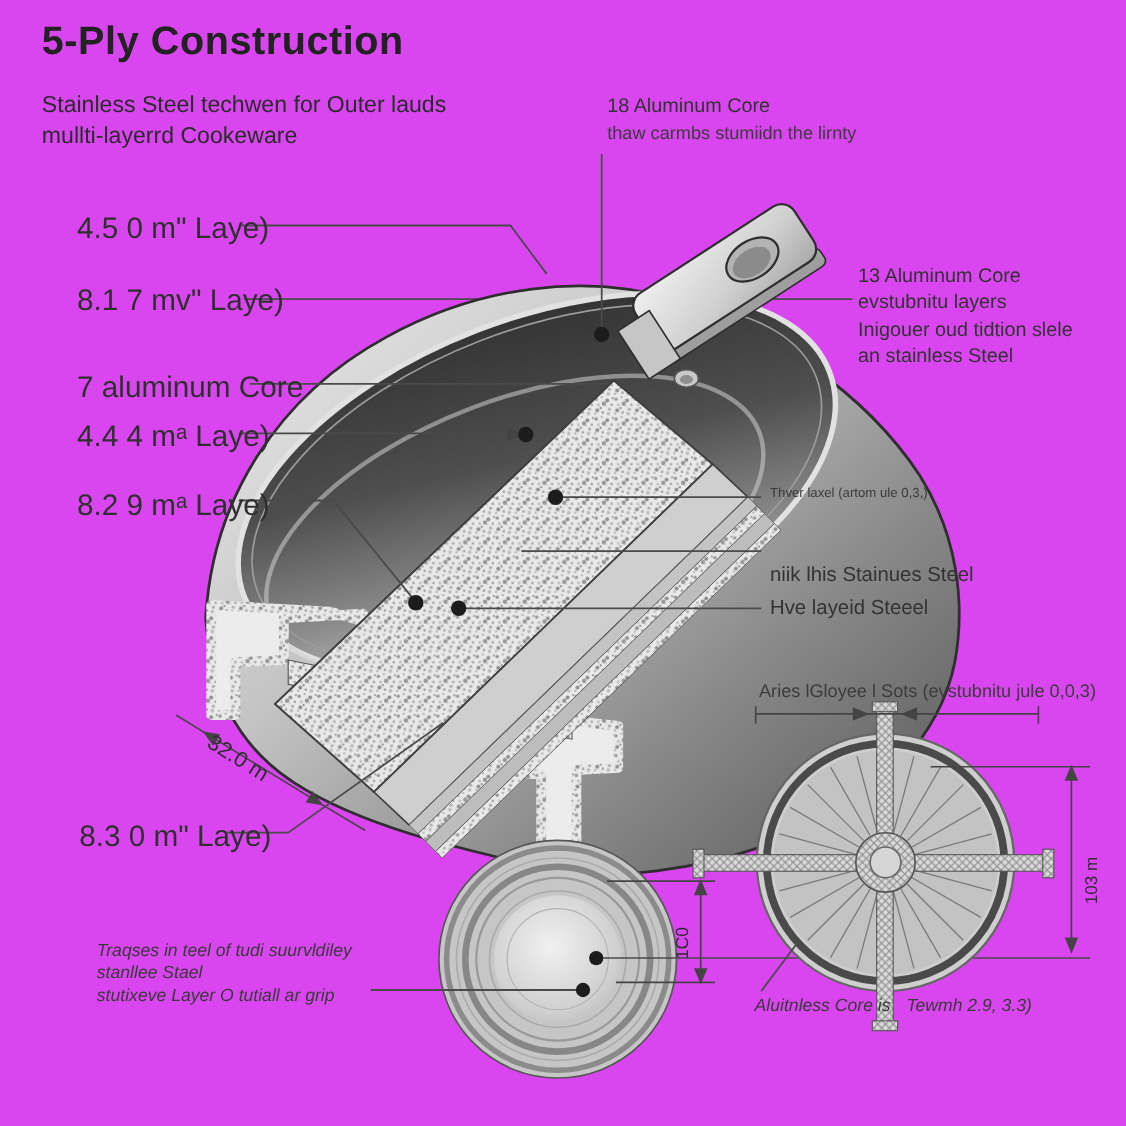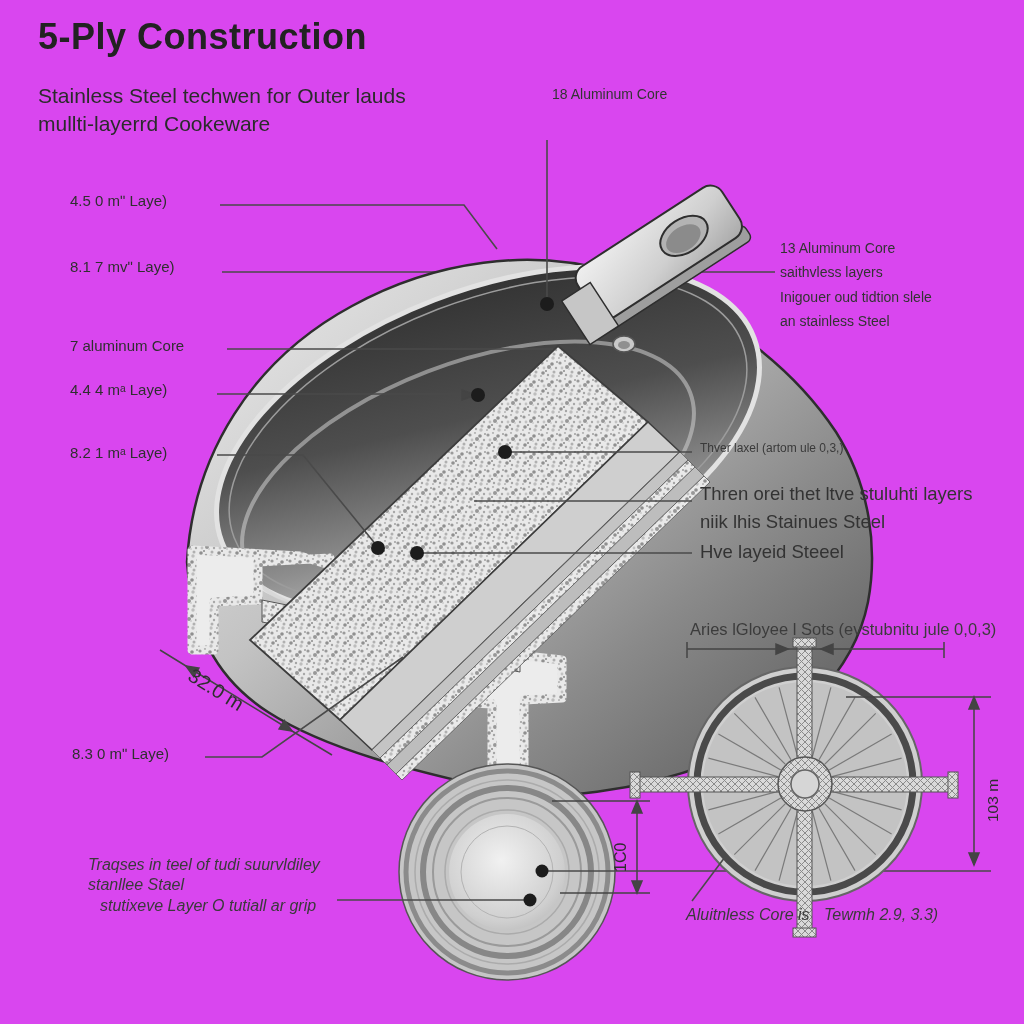--- a/index.html
+++ b/index.html
@@ -3,23 +3,23 @@
 <meta charset="utf-8">
 <style>
   html,body{margin:0;padding:0;background:#ddd;}
   .stage{position:relative;width:1024px;height:1024px;background:#d946ef;overflow:hidden;
          font-family:"Liberation Sans",sans-serif;color:#2b2b2b;padding-left:25px;}
   svg.diagram{position:absolute;left:0;top:0;width:1024px;height:1024px;}
   .lbl{position:absolute;white-space:nowrap;font-family:"Liberation Sans",sans-serif;color:#2e2e2e;}
   .title{font-size:36px;font-weight:700;letter-spacing:.5px;color:#222;}
   .sub{font-size:21px;color:#2b2b2b;}
   .small{font-size:12px;color:#3a3a3a;}
-  .med{font-size:14px;color:#333;}
+  .med{font-size:18px;color:#333;}
   .med2{font-size:18.5px;color:#333;}
-  .left-call{font-size:15px;color:#2f2f2f;}
+  .left-call{font-size:27px;color:#2f2f2f;}
   .tiny{font-size:16.5px;color:#3c3c3c;}
   .blk{font-size:16px;color:#3a3a3a;font-style:italic;}
   .rot{transform-origin:left top;}
 </style>
 </head>
 <body>
 
 <div class="stage">
 
   <svg class="diagram" viewBox="0 0 1024 1024">
@@ -180,41 +180,41 @@
       <circle cx="542" cy="871" r="6.5"></circle>
       <circle cx="530" cy="900" r="6.5"></circle>
     </g>
   </svg>
 
   <div class="lbl title" style="left:38px;top:16px">5-Ply Construction</div>
   <div class="lbl sub" style="left:38px;top:84px">Stainless Steel techwen for Outer lauds</div>
   <div class="lbl sub" style="left:38px;top:112px">mullti-layerrd Cookeware</div>
 
   <div class="lbl med" style="left:552px;top:86px">18 Aluminum Core</div>
+  <div class="lbl tiny" style="left:552px;top:112px">thaw carmbs stumiidn the lirnty</div>
 
   <div class="lbl left-call" style="left:70px;top:192px">4.5 0 mʺ Laye)</div>
   <div class="lbl left-call" style="left:70px;top:258px">8.1 7 mvʺ Laye)</div>
   <div class="lbl left-call" style="left:70px;top:337px">7 aluminum Core</div>
   <div class="lbl left-call" style="left:70px;top:381px">4.4 4 mᵃ Laye)</div>
-  <div class="lbl left-call" style="left:70px;top:444px">8.2 1 mᵃ Laye)</div>
+  <div class="lbl left-call" style="left:70px;top:444px">8.2 9 mᵃ Laye)</div>
   <div class="lbl left-call" style="left:72px;top:745px">8.3 0 mʺ Laye)</div>
 
   <div class="lbl med" style="left:780px;top:240px">13 Aluminum Core</div>
-  <div class="lbl med" style="left:780px;top:264px">saithvless layers</div>
+  <div class="lbl med" style="left:780px;top:264px">evstubnitu layers</div>
   <div class="lbl med" style="left:780px;top:289px">Inigouer oud tidtion slele</div>
   <div class="lbl med" style="left:780px;top:313px">an stainless Steel</div>
 
   <div class="lbl small" style="left:700px;top:441px">Thver laxel (artom ule 0,3,)</div>
-  <div class="lbl med2" style="left:700px;top:483px">Thren orei thet ltve stuluhti layers</div>
   <div class="lbl med2" style="left:700px;top:511px">niik lhis Stainues Steel</div>
   <div class="lbl med2" style="left:700px;top:541px">Hve layeid Steeel</div>
 
   <div class="lbl blk" style="left:88px;top:856px">Traqses in teel of tudi suurvldiley</div>
   <div class="lbl blk" style="left:88px;top:876px">stanllee Stael</div>
-  <div class="lbl blk" style="left:100px;top:897px">stutixeve Layer O tutiall ar grip</div>
+  <div class="lbl blk" style="left:88px;top:897px">stutixeve Layer O tutiall ar grip</div>
 
   <div class="lbl tiny" style="left:690px;top:620px">Aries lGloyee l Sots (evstubnitu jule 0,0,3)</div>
   <div class="lbl blk" style="left:686px;top:906px">Aluitnless Core is</div>
   <div class="lbl blk" style="left:824px;top:906px">Tewmh 2.9, 3.3)</div>
 
   <div class="lbl rot" style="left:196px;top:664px;font-size:20px;transform:rotate(32deg)">32.0 m</div>
   <div class="lbl rot" style="left:612px;top:872px;font-size:16px;transform:rotate(-90deg)">1C0</div>
   <div class="lbl rot" style="left:984px;top:822px;font-size:15.5px;transform:rotate(-90deg)">103 m</div>
 
 </div>

